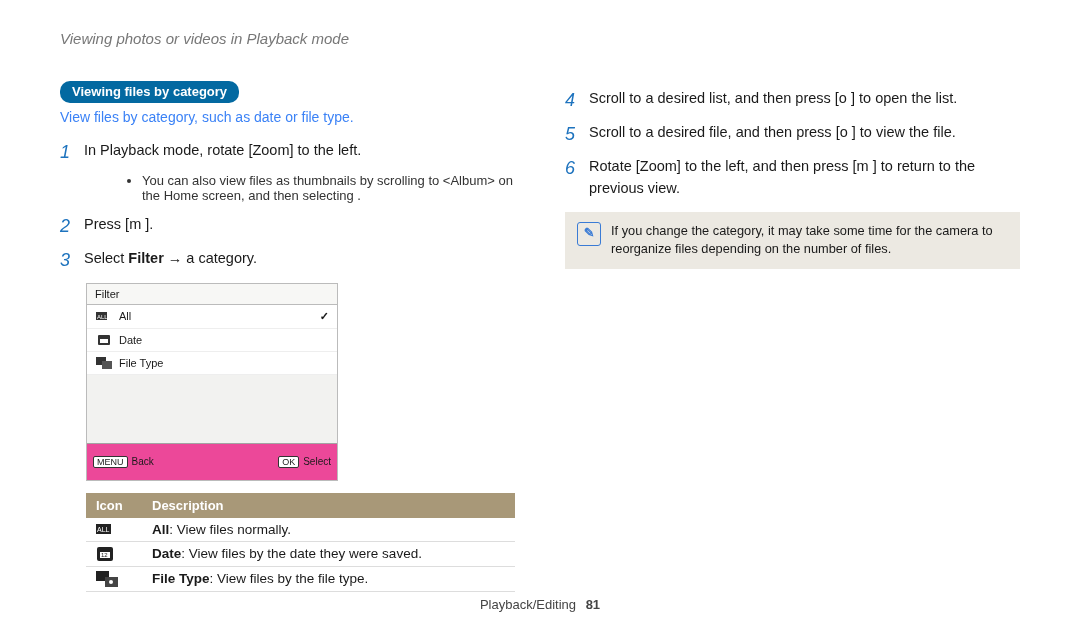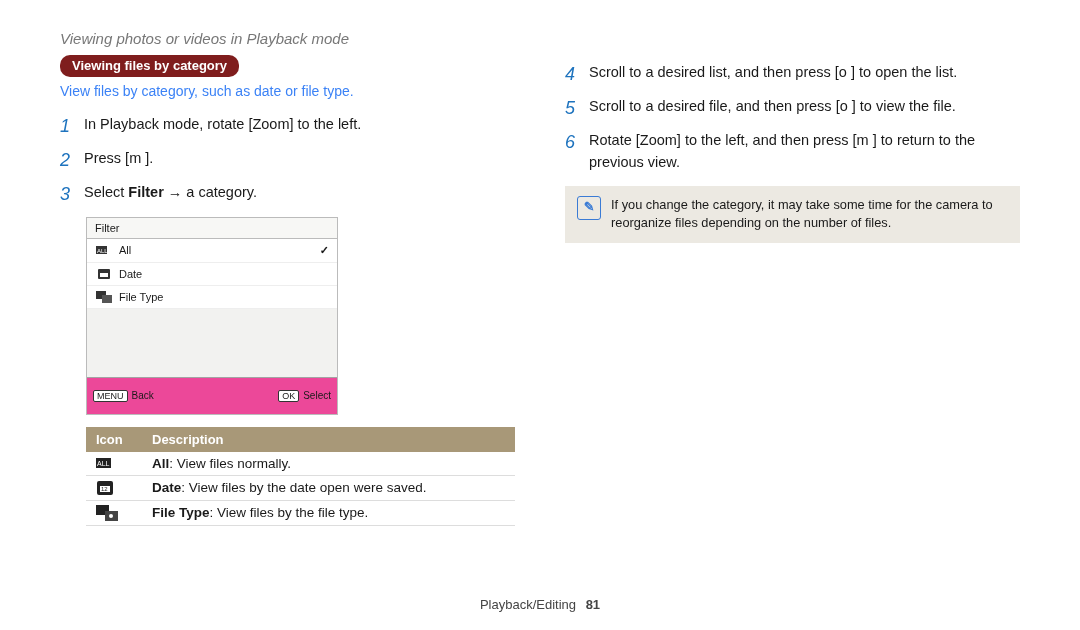--- a/index.html
+++ b/index.html
@@ -1,20 +1,20 @@
 <!DOCTYPE html>
 <html><head>
 <meta charset="utf-8">
 <style>
   html,body{margin:0;padding:0;background:#fff;font-family:"Segoe UI",Arial,sans-serif;color:#1a1a1a}
   .page{width:1080px;height:630px;position:relative;box-sizing:border-box;padding:30px 60px 0}
-  .section-title{font-size:15px;color:#777;font-style:italic;margin:0 0 8px}
+  .section-title{font-size:15px;color:#777;font-style:italic;margin:0 0 34px}
   .cols{display:flex;gap:50px}
   .col{flex:1;min-width:0}
-  .badge{display:inline-block;background:#7f1d1d;color:#fff;border-radius:10px;padding:3px 12px 4px;font-size:13px;font-weight:600}
+  .badge{display:inline-block;background:#0369a1;color:#fff;border-radius:10px;padding:3px 12px 4px;font-size:13px;font-weight:600}
   .subtext{font-size:14px;margin:6px 0 14px;color:#3b82f6}
   .step{display:flex;gap:10px;margin:6px 0;font-size:14.5px;line-height:1.55}
   .num{font-style:italic;color:#1e73be;font-size:18px;min-width:14px}
   .mono{font-family:Arial,sans-serif}
   .sub-bullet{margin:4px 0 10px 28px;font-size:13px;color:#333}
   .sub-bullet li{list-style:disc;margin-left:14px}
   .filter-card{width:250px;border:1px solid #bbb;margin:8px 0 12px 26px}
   .fc-head{font-size:11px;padding:4px 8px;border-bottom:1px solid #bbb;background:#f7f7f5}
   .fc-row{display:flex;align-items:center;padding:5px 8px;font-size:11px;border-bottom:1px solid #eee}
   .fc-ico{width:18px;height:12px;margin-right:6px;display:inline-flex;align-items:center;justify-content:center}
@@ -46,20 +46,23 @@
     <div class="col">
       <span class="badge">Viewing files by category</span>
       <p class="subtext">View files by category, such as date or file type.</p>
 
       <div class="step">
         <span class="num">1</span>
         <span>
           <span>In Playback mode, rotate [</span><span class="mono">Zoom</span><span>] to the left.</span>
         </span>
       </div>
+      <ul class="sub-bullet">
+        <li>You can also view files as thumbnails by scrolling to &lt;Album&gt; on the Home screen, and then selecting     .</li>
+      </ul>
 
       <div class="step">
         <span class="num">2</span>
         <span>
           <span>Press [</span><span class="mono">m</span><span>      ].</span>
         </span>
       </div>
 
       <div class="step">
         <span class="num">3</span>
@@ -122,21 +125,21 @@
                     <text x="1" y="10" font-size="7" fill="#fff">ALL</text>
                   </svg></span></td>
           <td><span class="bold">All</span><span>: View files normally.</span></td>
         </tr>
         <tr>
           <td class="ic"><span><svg width="18" height="16" viewBox="0 0 18 16">
                     <rect x="1" y="1" width="16" height="14" rx="2" fill="#222"></rect>
                     <rect x="4" y="6" width="10" height="6" fill="#fff"></rect>
                     <text x="5" y="11" font-size="6" fill="#222">12</text>
                   </svg></span></td>
-          <td><span class="bold">Date</span><span>: View files by the date open were saved.</span></td>
+          <td><span class="bold">Date</span><span>: View files by the date they were saved.</span></td>
         </tr>
         <tr>
           <td class="ic"><span><svg width="22" height="16" viewBox="0 0 22 16">
                     <rect x="0" y="0" width="13" height="10" fill="#222"></rect>
                     <rect x="9" y="6" width="13" height="10" fill="#444"></rect>
                     <circle cx="15" cy="11" r="2" fill="#fff"></circle>
                   </svg></span></td>
           <td><span class="bold">File Type</span><span>: View files by the file type.</span></td>
         </tr>
       </tbody>

